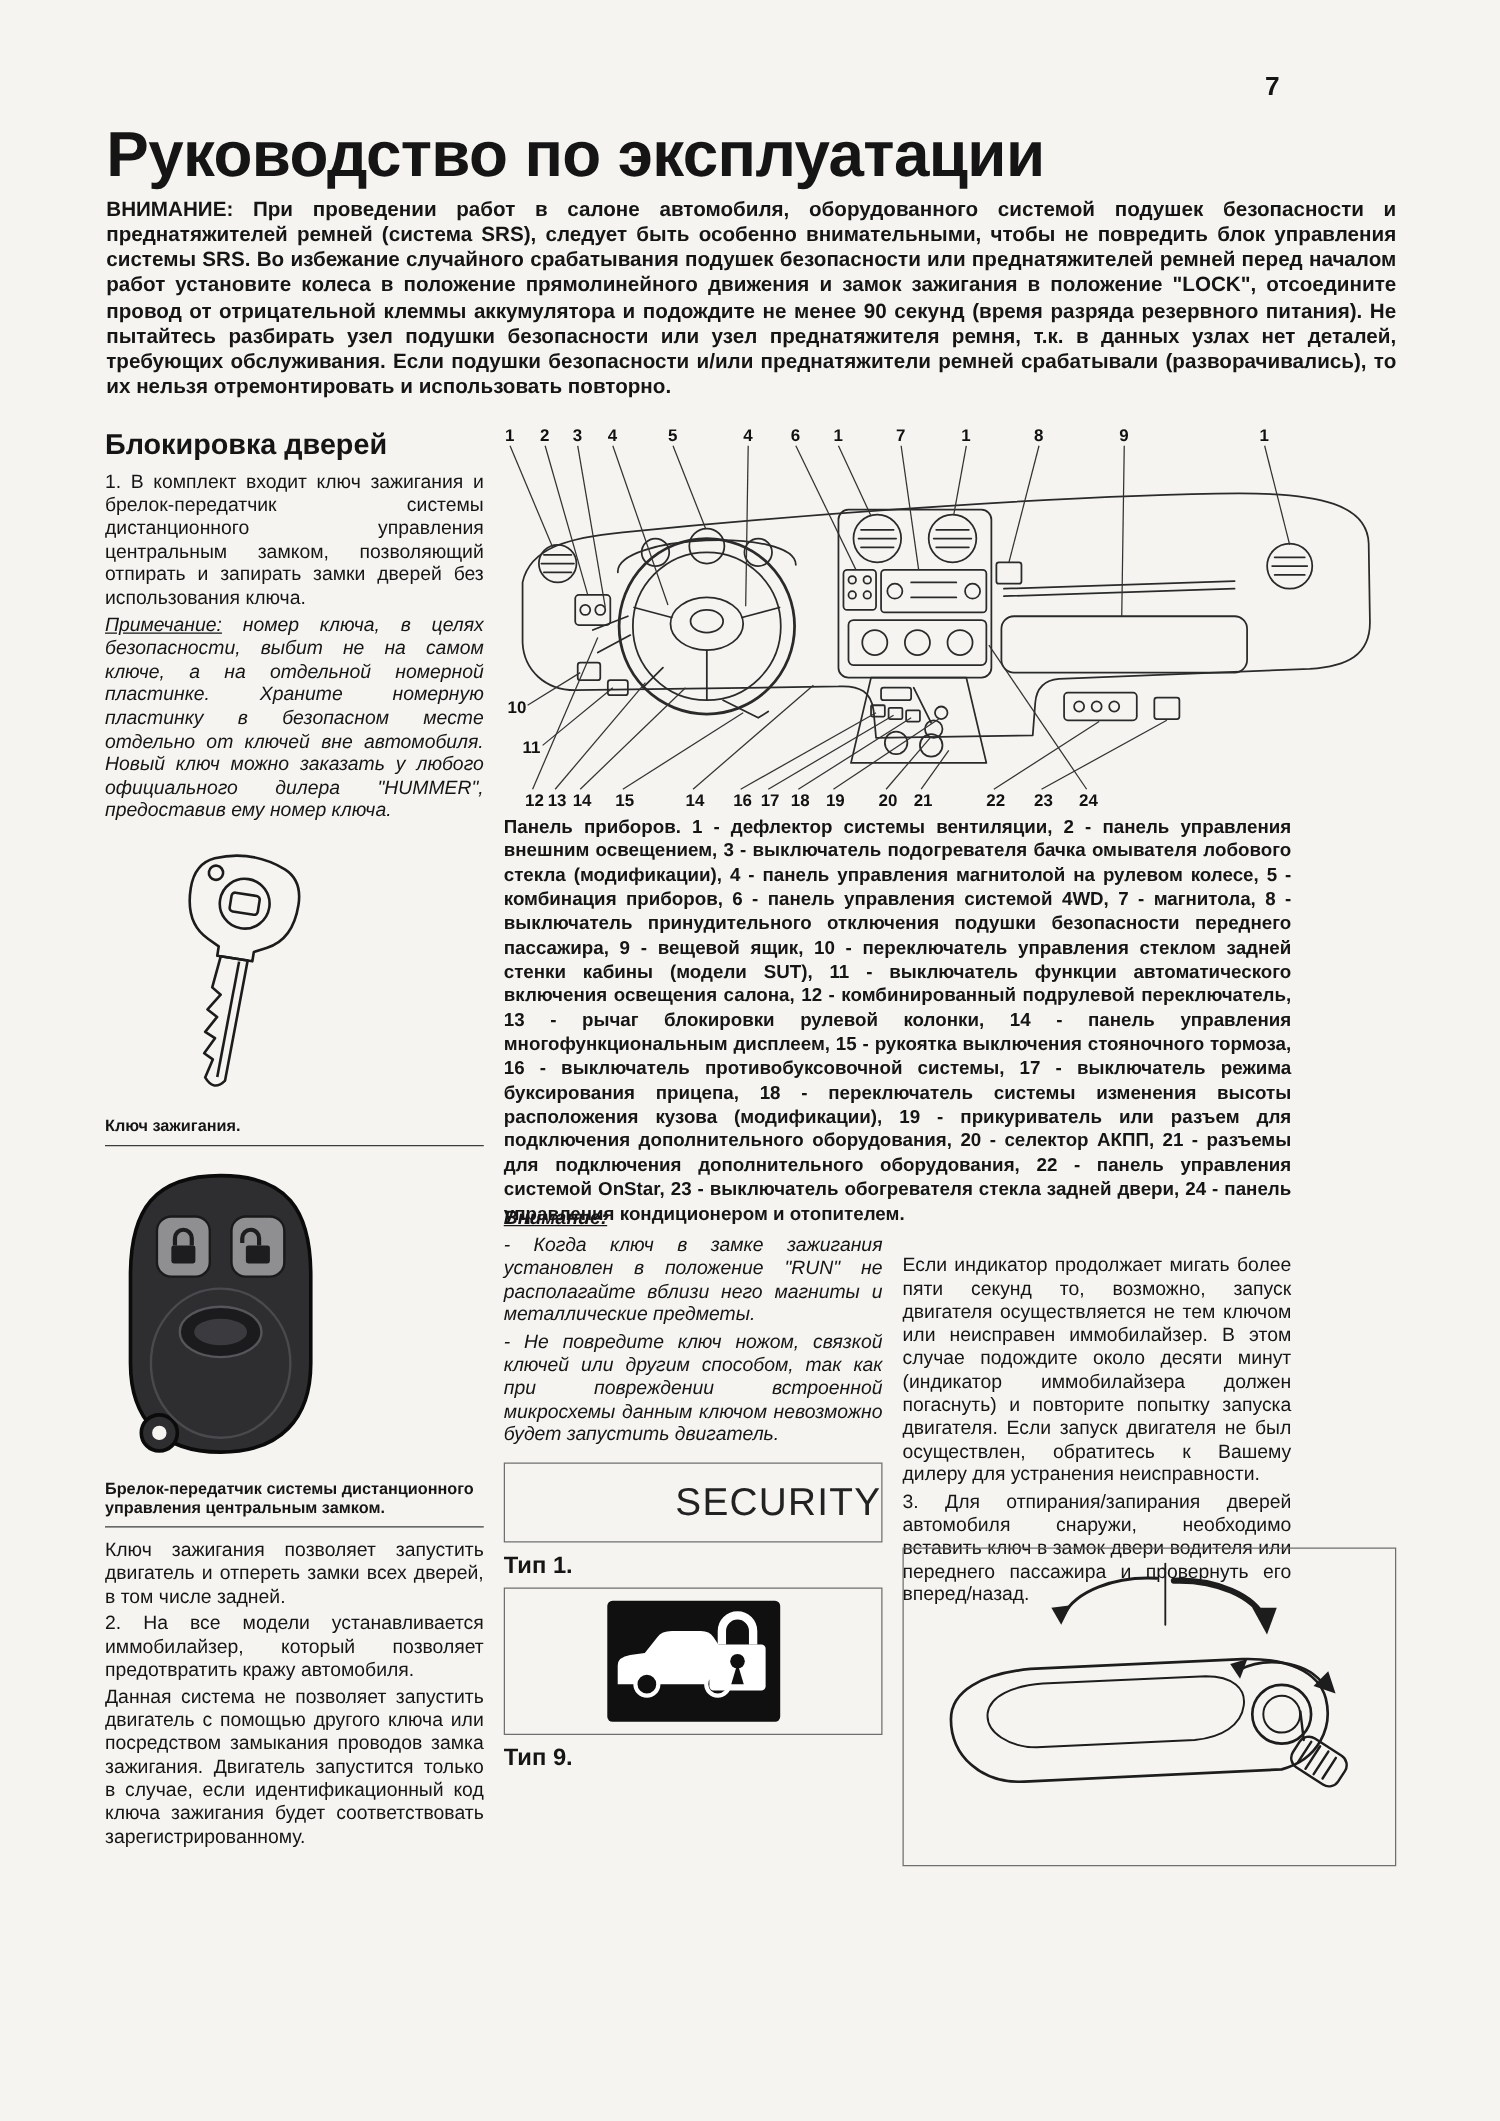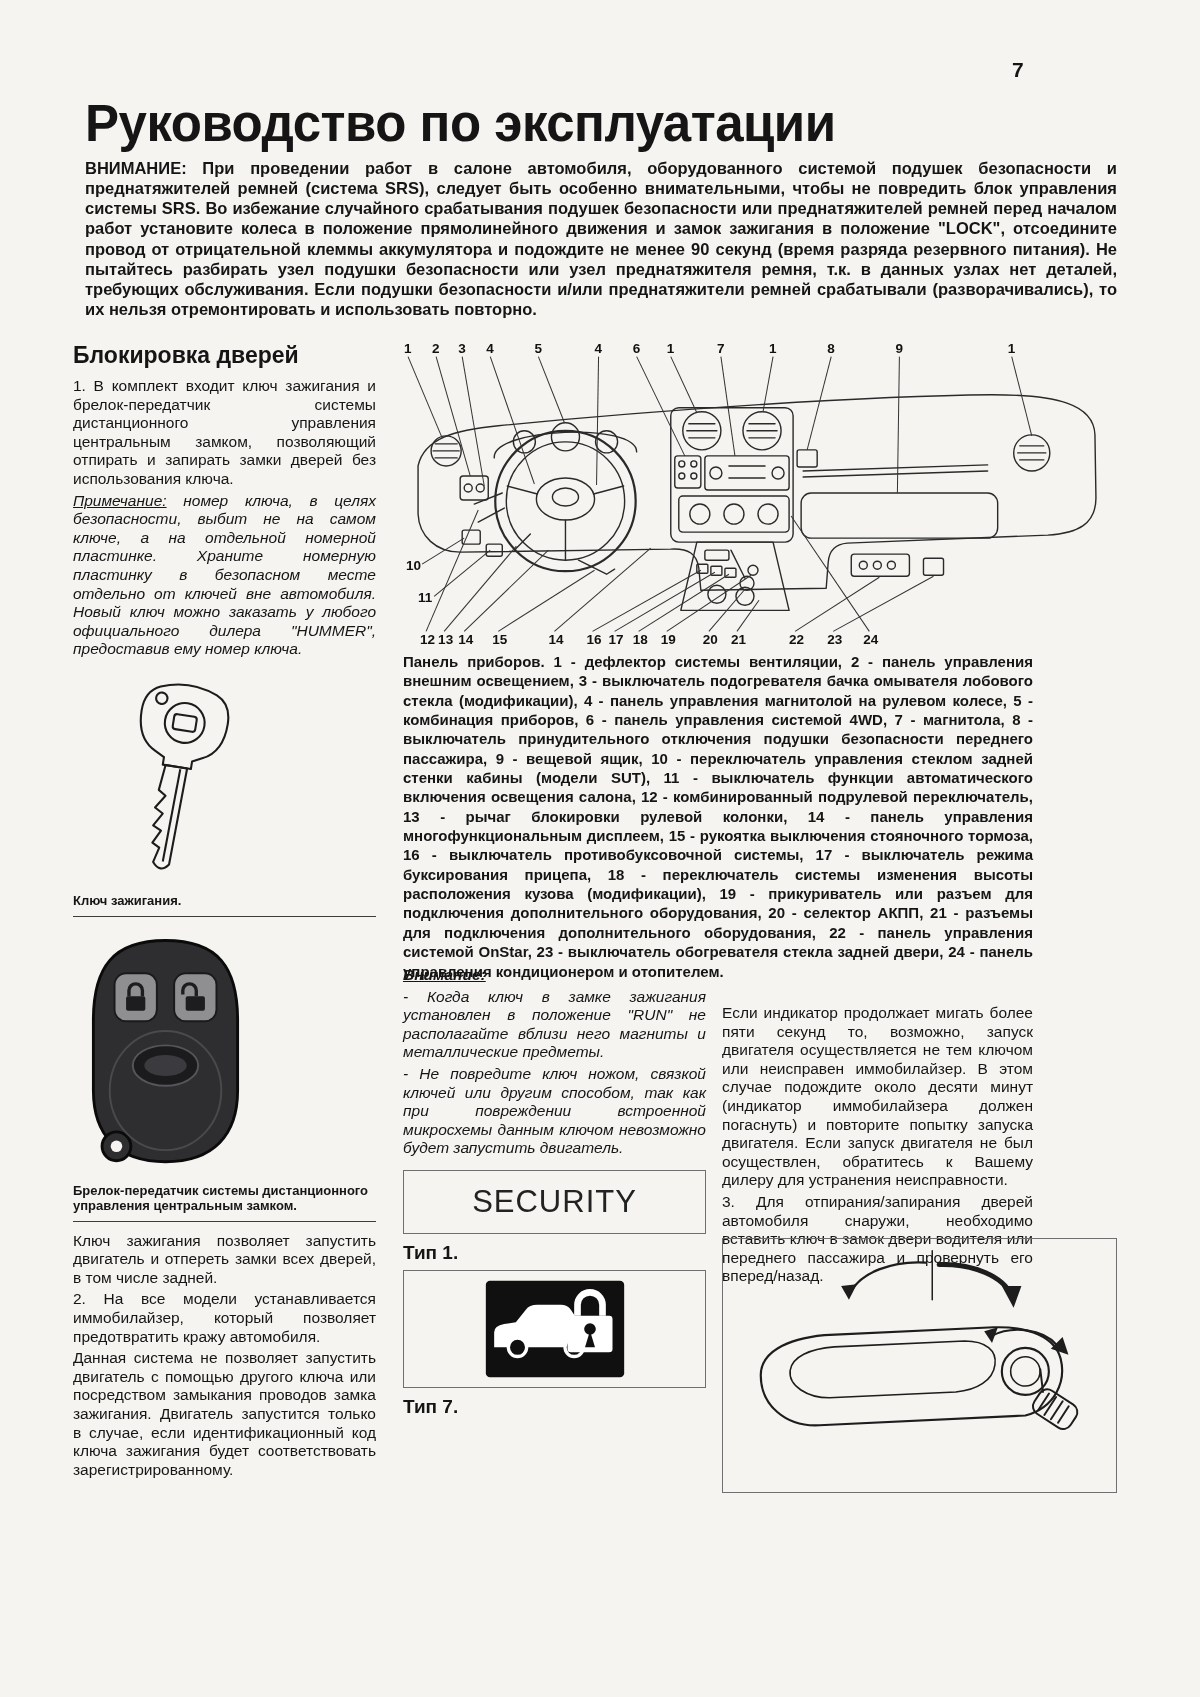--- a/index.html
+++ b/index.html
@@ -6,37 +6,37 @@
   body{
     width:1200px;height:1697px;position:relative;
     background:#f5f4f1;color:#151515;
     font-family:"Liberation Sans",sans-serif;
     -webkit-hyphens:auto;hyphens:auto;
   }
   .page-number{position:absolute;top:58px;left:1012px;font-size:21px;font-weight:bold;}
   .title{position:absolute;top:94px;left:85px;margin:0;font-size:51px;font-weight:800;letter-spacing:-0.5px;}
   .warning{position:absolute;top:158px;left:85px;width:1032px;margin:0;
     font-weight:bold;font-size:16.5px;line-height:1.22;text-align:justify;}
-  .col-left{position:absolute;top:342px;left:73px;width:303px;}
+  .col-left{position:absolute;top:342px;left:84px;width:303px;}
   .col-left h2{margin:0 0 8px;font-size:23px;font-weight:800;}
   p.body{margin:0 0 3px;font-size:15.5px;line-height:1.2;text-align:justify;}
   .note{font-style:italic;}
   .note-label{text-decoration:underline;}
   figure{margin:12px 0 4px;text-align:center;}
   figcaption{text-align:left;font-weight:bold;font-size:13px;line-height:1.2;
     padding:4px 0 7px;border-bottom:1.5px solid #3c3c3c;margin-bottom:10px;}
   .diagram{position:absolute;left:398px;top:336px;width:717px;height:314px;}
   .diagram-caption{position:absolute;left:403px;top:652px;width:630px;margin:0;
     font-weight:bold;font-size:15px;line-height:1.29;text-align:justify;}
   .col-mid{position:absolute;left:403px;top:966px;width:303px;}
   .col-right{position:absolute;left:722px;top:966px;width:311px;margin-top:38px;}
   .attention-label{font-weight:bold;font-style:italic;text-decoration:underline;font-size:15.5px;}
   p.bullet{font-style:italic;}
   .security-box{border:1.3px solid #6f6f6f;margin-top:12px;height:62px;
-    display:flex;align-items:center;justify-content:center;}
+    display:flex;align-items:center;justify-content:flex-end;}
   .security-text{font-size:31px;letter-spacing:1px;color:#222;}
   .type-label{font-weight:bold;font-size:19px;margin:8px 0 6px;}
   .picto-box{border:1.3px solid #6f6f6f;height:116px;
     display:flex;align-items:center;justify-content:center;}
   .handle-box{position:absolute;left:722px;top:1238px;width:393px;height:253px;
     border:1.3px solid #6f6f6f;display:flex;align-items:center;justify-content:center;}
   svg{display:block;}
   .callout{font-family:"Liberation Sans",sans-serif;}
 </style>
 </head>
@@ -246,21 +246,21 @@
       <circle cx="40" cy="82" r="11" fill="#101010" stroke="#ffffff" stroke-width="4"></circle>
       <circle cx="108" cy="82" r="11" fill="#101010" stroke="#ffffff" stroke-width="4"></circle>
       <g>
         <path d="M112,44 v-13 a15,15 0 0 1 30,0 v13" fill="none" stroke="#ffffff" stroke-width="8"></path>
         <rect x="100" y="44" width="54" height="44" rx="4" fill="#ffffff"></rect>
         <circle cx="127" cy="60" r="7" fill="#101010"></circle>
         <path d="M127,62 l-6,20 h12 z" fill="#101010"></path>
       </g>
     </svg>
   </div>
-  <p class="type-label">Тип 7.</p>
+  <p class="type-label">Тип 9.</p>
 </div>
 
 <div class="col-right">
   <p class="body">Если индикатор продолжает мигать более пяти секунд то, возможно, запуск двигателя осуществляется не тем ключом или неисправен иммобилайзер. В этом случае подождите около десяти минут (индикатор иммобилайзера должен погаснуть) и повторите попытку запуска двигателя. Если запуск двигателя не был осуществлен, обратитесь к Вашему дилеру для устранения неисправности.</p>
   <p class="body">3. Для отпирания/запирания дверей автомобиля снаружи, необходимо вставить ключ в замок двери водителя или переднего пассажира и провернуть его вперед/назад.</p>
 </div>
 
 <div class="handle-box">
   <svg width="380" height="245" viewBox="0 0 385 250">
     <g stroke="#1d1d1d" fill="none" stroke-linecap="round" stroke-linejoin="round">

